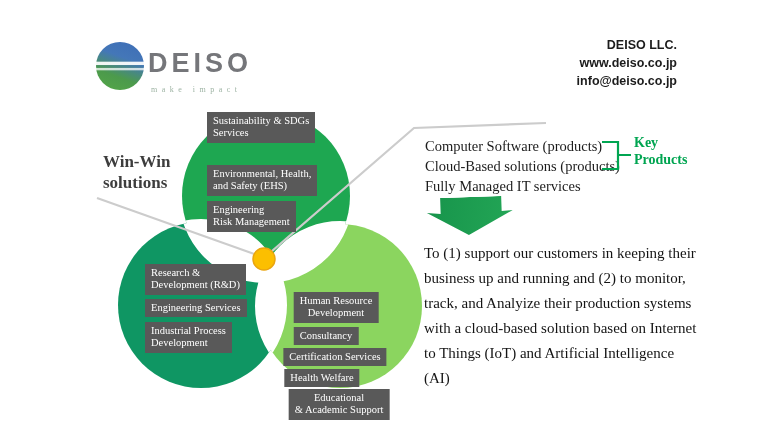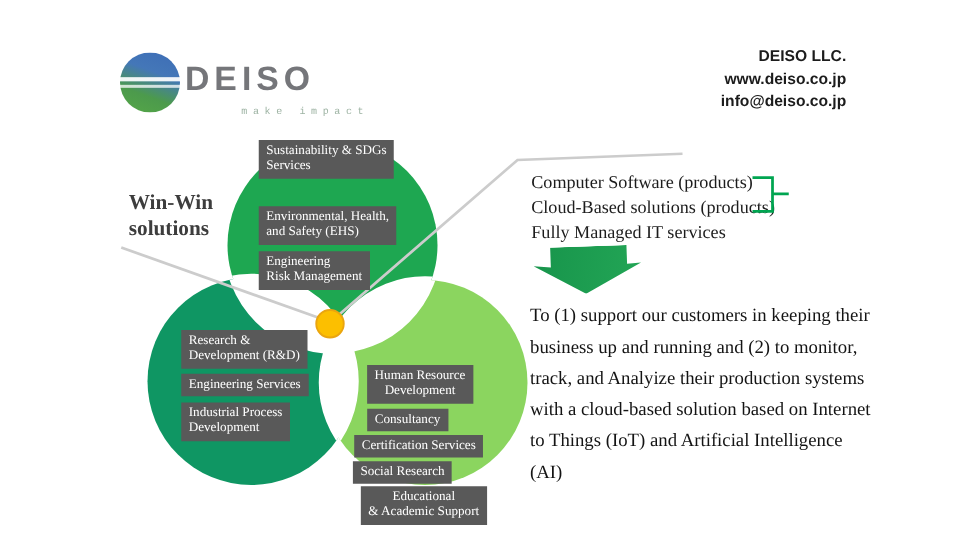--- a/index.html
+++ b/index.html
@@ -15,22 +15,22 @@
       linear-gradient(180deg, rgba(255,255,255,0) 53%, rgba(255,255,255,.75) 55%, rgba(255,255,255,.75) 58%, rgba(255,255,255,0) 60%),
       linear-gradient(200deg, #3d6db6 0%, #4477b8 35%, #4c9a4c 68%, #55a747 100%);
   }
   .wordmark{
     position:absolute;left:148px;top:48px;
     font-family:"Liberation Sans","DejaVu Sans",sans-serif;
     font-size:27px;font-weight:700;letter-spacing:4px;color:var(--logo_gray);
   }
   .tagline{
     position:absolute;left:151px;top:85px;
-    font-family:Liberation Mono, monospace;
-    font-size:8px;letter-spacing:4.5px;color:var(--tagline_gray);margin-left:42px;
+    font-family:Liberation Serif, serif;
+    font-size:8px;letter-spacing:4.5px;color:var(--tagline_gray);
   }
   .contact{
     position:absolute;right:75px;top:36px;text-align:right;
     font-family:"Liberation Sans","DejaVu Sans",sans-serif;
     font-size:12.5px;font-weight:700;color:var(--text_dark);line-height:18px;
   }
   
   .winwin{
     position:absolute;left:103px;top:151px;font-size:17px;font-weight:700;
     color:#3d3d3d;line-height:21px;white-space:pre-line;
@@ -119,30 +119,32 @@
   <div class="sbox" style="left:145px;top:264px">Research &amp;
 Development (R&amp;D)</div>
   <div class="sbox" style="left:145px;top:299px">Engineering Services</div>
   <div class="sbox" style="left:145px;top:322px">Industrial Process
 Development</div>
 
   <div class="sbox center" style="left:336px;top:256px">Human Resource
 Development</div>
   <div class="sbox center" style="left:326px;top:291px">Consultancy</div>
   <div class="sbox center" style="left:335px;top:312px">Certification Services</div>
-  <div class="sbox center" style="left:322px;top:333px">Social Research</div>
+  <div class="sbox center" style="left:322px;top:333px">Health Welfare</div>
   <div class="sbox center" style="left:339px;top:353px">Educational
 &amp; Academic Support</div>
 
   <div class="products">Computer Software (products)
 Cloud-Based solutions (products)
 Fully Managed IT services</div>
   <svg class="bracket" width="34" height="32" viewBox="0 0 34 32">
     <path d="M2 2 H18 V15 H31 M18 15 V29 H2" fill="none" stroke-width="2.2" stroke="#00a551"></path>
   </svg>
+  <div class="key-products">Key
+Products</div>
   <div class="down-arrow"></div>
   <div class="description">To (1) support our customers in keeping their
 business up and running and (2) to monitor,
 track, and Analyize their production systems
 with a cloud-based solution based on Internet
 to Things (IoT) and Artificial Intelligence
 (AI)</div>
 
 </div>
 

